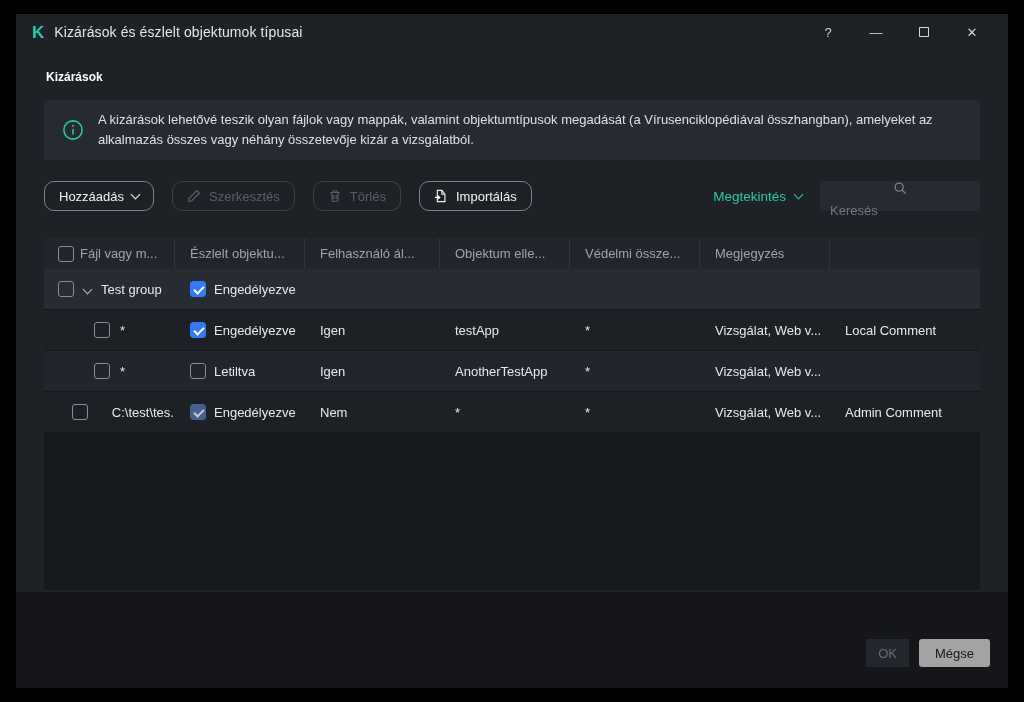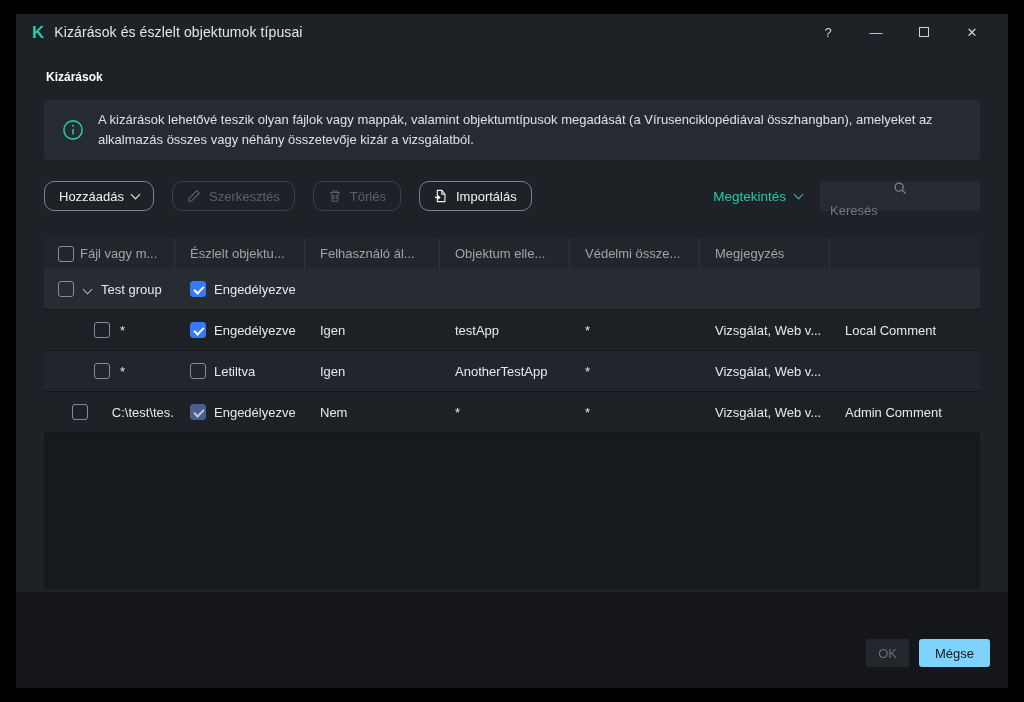--- a/index.html
+++ b/index.html
@@ -76,21 +76,21 @@
   .cb.checked { background:#3579f6; border-color:#3579f6; }
   .cb.checked::after { content:""; position:absolute; left:4.5px; top:1.5px; width:4px; height:8px;
         border-right:2px solid #fff; border-bottom:2px solid #fff; transform:rotate(45deg); }
   .cb.checked.dim { background:#47608f; border-color:#47608f; }
   .cb.checked.dim::after { border-color:#c2c9d2; }
   
   .footer { flex:0 0 96px; background:#14161a; display:flex; align-items:flex-end;
             justify-content:flex-end; padding:0 18px 21px 0; gap:10px; }
   .btn-ok { height:28px; min-width:40px; padding:0 12px; background:#23262c; color:#666d77;
             border:none; border-radius:1px; font-size:13px; font-family:inherit; }
-  .btn-cancel { height:28px; padding:0 16px; background:#7dd3fc; color:#17191c; border:none;
+  .btn-cancel { height:28px; padding:0 16px; background:#a3a3a3; color:#17191c; border:none;
             border-radius:3px; font-size:13px; font-family:inherit; }
 </style>
 </head>
 <body>
 
 <div class="window">
 
   <div class="titlebar">
     <span class="logo">K</span>
     <span class="win-title">Kizárások és észlelt objektumok típusai</span>

